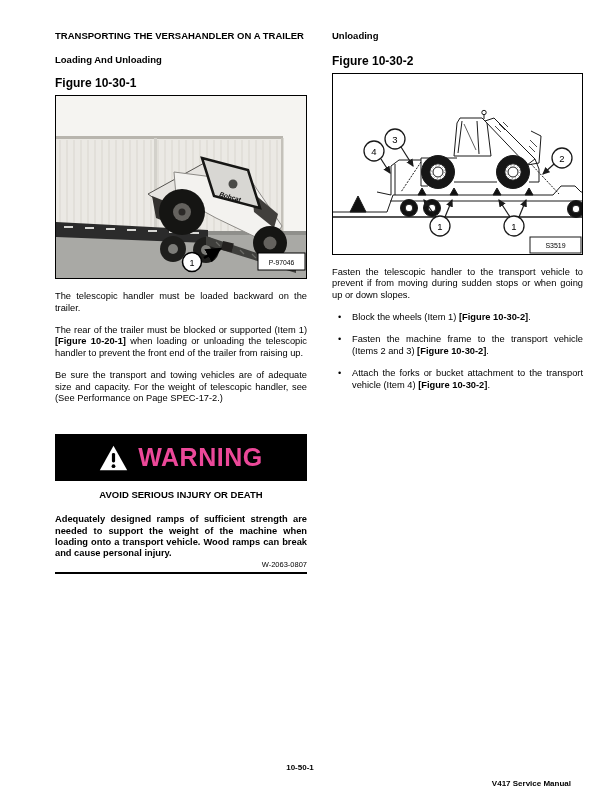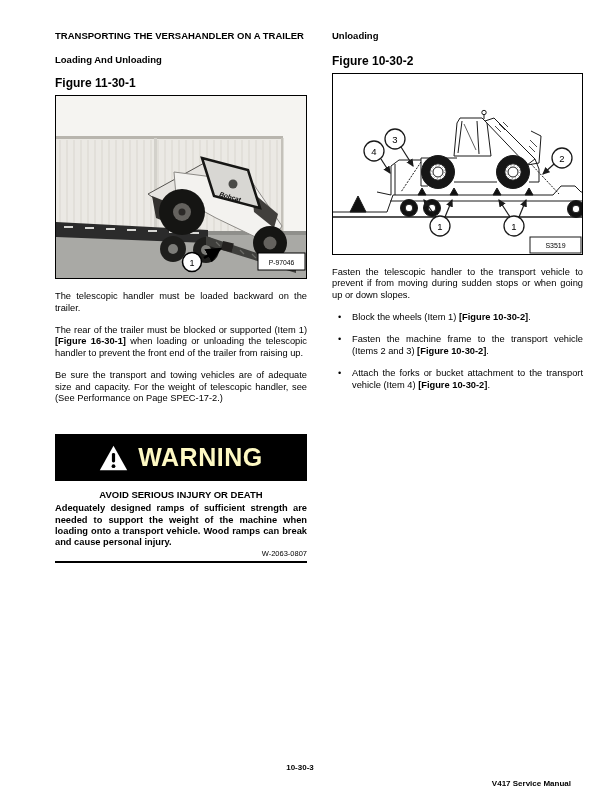--- a/index.html
+++ b/index.html
@@ -23,43 +23,43 @@
 
   .body-text { font-size:9.3px; line-height:11.4px; text-align:justify; }
   .mt12 { margin-top:12px; } .mt11 { margin-top:11px; }
   .figref { font-weight:bold; }
 
   .warning { margin-top:30px; }
   .warn-banner {
     height:47px; background:#000000; display:flex; align-items:center;
     justify-content:center; gap:10px;
   }
-  .warn-word { color:#fef9c3; font-weight:bold; font-size:25px; letter-spacing:0.5px; }
+  .warn-word { color:#ec4899; font-weight:bold; font-size:25px; letter-spacing:0.5px; }
   .warn-head { margin-top:8px; text-align:center; font-weight:bold; font-size:9.5px; line-height:11px; }
-  .warn-body { margin-top:3px; font-weight:bold; font-size:9.3px; line-height:11.2px; text-align:justify; }
+  .warn-body { margin-top:14px; font-weight:bold; font-size:9.3px; line-height:11.2px; text-align:justify; }
   .warn-code { margin-top:1px; text-align:right; font-size:7.5px; line-height:9px; }
   .warn-rule { margin-top:3px; border-bottom:2.5px solid #000; }
 
   .footer-page   { position:absolute; left:0; right:0; top:763px; text-align:center; font-size:8px; font-weight:bold; }
   .footer-manual { position:absolute; right:29px; top:763px; font-size:8px; font-weight:bold;margin-top:16px; }
 
   .bullet { position:relative; padding-left:20px; margin-top:11px; font-size:9.3px; line-height:11.4px; text-align:justify; }
   .bullet .dot { position:absolute; left:6px; top:0; }
 
   svg text { font-family:"Liberation Sans", sans-serif; fill:#000; }
 </style>
 </head>
 <body>
 
 <div class="page">
 
   <div class="col-left">
     <div class="h-title">TRANSPORTING THE VERSAHANDLER ON A TRAILER</div>
     <div class="h-sub">Loading And Unloading</div>
-    <div class="fig-label">Figure 11-30-1</div>
+    <div class="fig-label">Figure 10-30-1</div>
 
     <div class="figbox photo">
       <svg viewBox="0 0 250 182" width="250" height="182">
         <defs>
           <marker id="ah1" markerWidth="7" markerHeight="7" refX="5.5" refY="3" orient="auto">
             <path d="M0 0L6.5 3L0 6z" fill="#000"></path>
           </marker>
         </defs>
 
         <rect x="0" y="0" width="250" height="182" fill="#f5f4f1"></rect>
@@ -102,21 +102,21 @@
         <text x="136" y="169.5" text-anchor="middle" font-size="9">1</text>
 
         <rect x="202" y="157" width="47" height="17" fill="#ffffff" stroke="#000" stroke-width="1"></rect>
         <text x="225.5" y="168.5" text-anchor="middle" font-size="6.8">P-97046</text>
       </svg>
     </div>
 
     <div class="body-text mt12">The telescopic handler must be loaded backward on the trailer.</div>
 
     <div class="body-text mt11">
-      <span>The rear of the trailer must be blocked or supported (Item 1) </span><span class="figref">[Figure 16-30-1]</span><span> when loading or unloading the telescopic handler to prevent the front end of the trailer from raising up.</span>
+      <span>The rear of the trailer must be blocked or supported (Item 1) </span><span class="figref">[Figure 10-20-1]</span><span> when loading or unloading the telescopic handler to prevent the front end of the trailer from raising up.</span>
     </div>
 
     <div class="body-text mt11">Be sure the transport and towing vehicles are of adequate size and capacity. For the weight of telescopic handler, see (See Performance on Page SPEC-17-2.)</div>
 
     <div class="warning">
       <div class="warn-banner">
         <svg width="29" height="26" viewBox="0 0 29 26">
           <path d="M14.5 0.8 L28.2 25.2 L0.8 25.2 Z" fill="#ffffff"></path>
           <rect x="12.9" y="8" width="3.2" height="9.5" rx="1.4" fill="#000000"></rect>
           <circle cx="14.5" cy="21.2" r="1.9" fill="#000000"></circle>
@@ -229,16 +229,16 @@
       <span class="dot">•</span><span>Block the wheels (Item 1) </span><span class="figref">[Figure 10-30-2]</span><span>.</span>
     </div>
     <div class="bullet">
       <span class="dot">•</span><span>Fasten the machine frame to the transport vehicle (Items 2 and 3) </span><span class="figref">[Figure 10-30-2]</span><span>.</span>
     </div>
     <div class="bullet">
       <span class="dot">•</span><span>Attach the forks or bucket attachment to the transport vehicle (Item 4) </span><span class="figref">[Figure 10-30-2]</span><span>.</span>
     </div>
   </div>
 
-  <div class="footer-page">10-30-3</div>
+  <div class="footer-page">10-50-1</div>
   <div class="footer-manual">V417 Service Manual</div>
 
 </div>
 
 </body></html>

